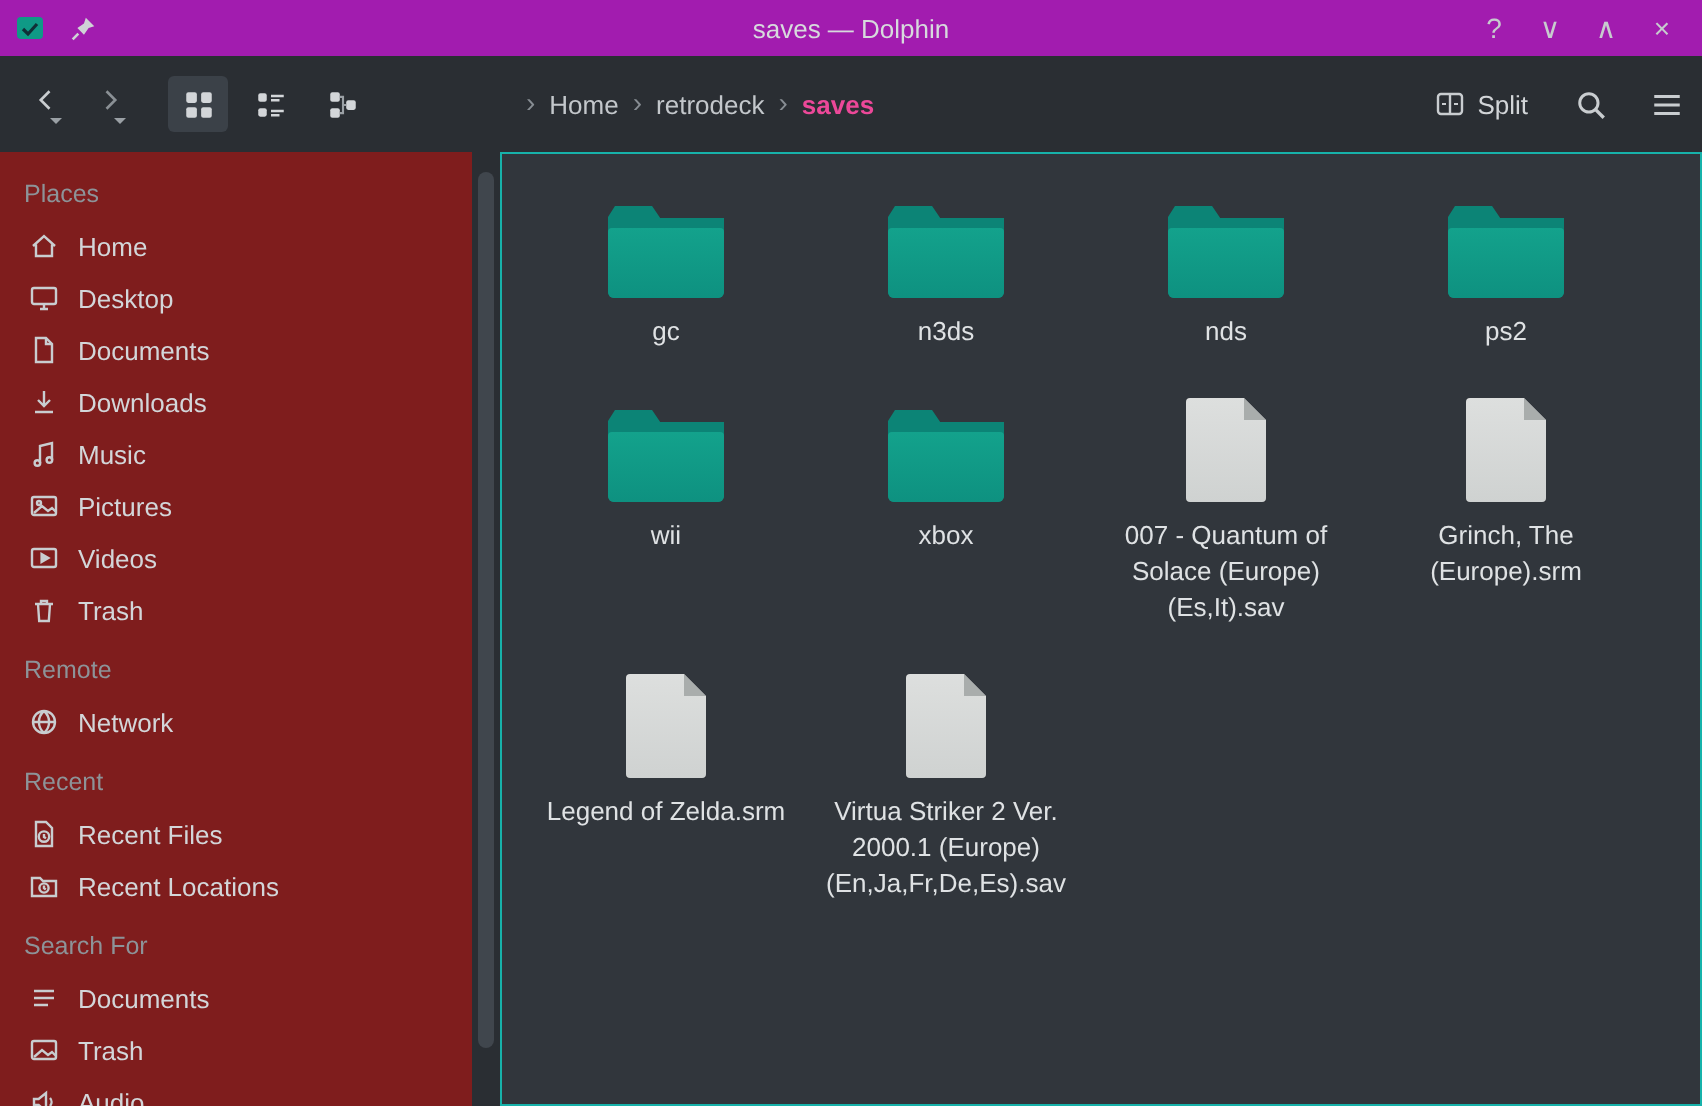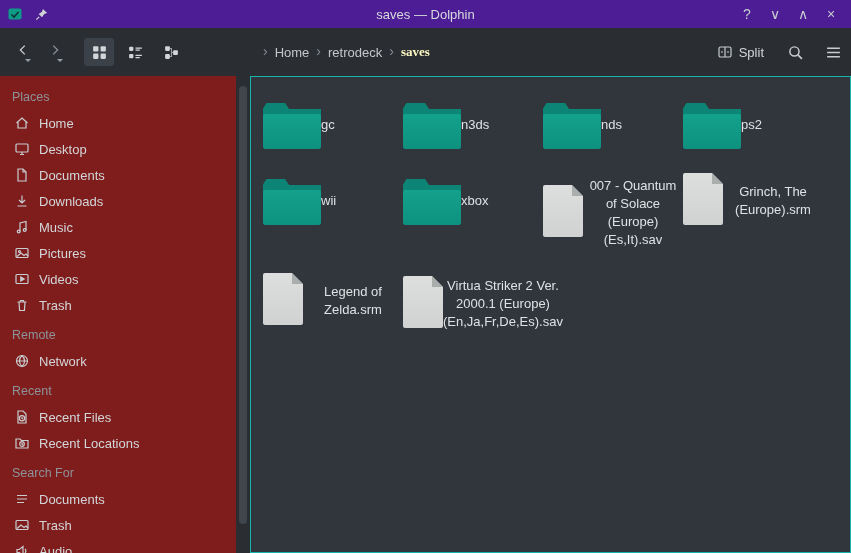--- a/index.html
+++ b/index.html
@@ -4,57 +4,57 @@
 <style>
   * { margin:0; padding:0; box-sizing:border-box; }
   html,body { width:851px; height:553px; overflow:hidden; }
   body {
     font-family:"Liberation Sans","DejaVu Sans",sans-serif;
     background:#2a2e33; color:#dcdfe2; font-size:13px;
     -webkit-font-smoothing:antialiased;
   }
   
   .titlebar { height:28px; display:flex; align-items:center; position:relative;
-    background:#4c1d95; }
+    background:#a21caf; }
   .tb-left { display:flex; align-items:center; gap:8px; padding-left:6px; }
   .tb-icon { width:18px; height:18px; display:inline-flex; align-items:center; justify-content:center; }
   .tb-title { position:absolute; left:0; right:0; text-align:center; color:#d7dadd; font-size:13px; pointer-events:none; }
   .tb-right { margin-left:auto; display:flex; align-items:center; gap:4px; padding-right:8px; z-index:2; }
   .win-btn { width:24px; height:22px; display:inline-flex; align-items:center; justify-content:center;
     color:#c7cbce; font-size:14px; cursor:default; border-radius:3px; }
   
   .toolbar { height:48px; position:relative; display:flex; align-items:center; background:#2a2e33; }
   .nav-group { display:flex; align-items:center; gap:6px; padding-left:10px; }
   .nav-btn { width:26px; height:30px; display:inline-flex; flex-direction:column; align-items:center; justify-content:center; border-radius:3px; }
   .nav-btn svg { display:block; }
   .caret { width:0; height:0; border-left:3px solid transparent; border-right:3px solid transparent;
     border-top:3px solid #9aa0a5; margin-top:2px; margin-left:10px; }
   .view-group { display:flex; align-items:center; gap:6px; margin-left:16px; }
   .view-btn { width:30px; height:28px; display:inline-flex; align-items:center; justify-content:center; border-radius:3px; }
   .view-btn.active { background:#3b4148; }
   .breadcrumb { position:absolute; left:262px; top:0; bottom:0; display:flex; align-items:center; gap:2px; }
   .crumb { color:#c3c7cb; padding:3px 4px; border-radius:3px; cursor:default; }
-  .crumb.current { color:#fef9c3; font-weight:bold;font-family:Liberation Serif, serif; }
+  .crumb.current { color:#ec4899; font-weight:bold; }
   .crumb-sep { color:#878d93; font-size:14px; padding:0 1px; transform:translateY(-1px); }
   .toolbar-right { margin-left:auto; display:flex; align-items:center; gap:10px; padding-right:4px; }
   .split-btn { display:flex; align-items:center; gap:6px; color:#d2d5d8; padding:5px 7px; border-radius:3px; }
   .tool-btn { width:28px; height:28px; display:inline-flex; align-items:center; justify-content:center; border-radius:3px; }
   
   .main { display:flex; height:477px; }
   .sidebar { width:236px; background:#7f1d1d; overflow:hidden; padding-top:4px; position:relative; }
   .section-header { color:#8d9398; font-size:12.5px; padding:10px 12px 6px 12px; }
   .side-item { display:flex; align-items:center; gap:9px; height:26px; padding-left:14px; color:#d3d6d9; cursor:default; }
   .side-icon { width:16px; height:16px; display:inline-flex; align-items:center; justify-content:center; color:#c9cdd0; }
   .side-icon svg { stroke:#c9cdd0; fill:none; stroke-width:1.2; }
   .scroll-track { width:14px; background:#2a2e33; position:relative; }
   .scroll-thumb { position:absolute; left:3px; right:3px; top:10px; height:438px; background:#40464d; border-radius:4px; }
   .content { flex:1; background:#31363c; border:1px solid #17b2aa; overflow:hidden; }
   
   .grid { display:grid; grid-template-columns:repeat(4,140px); padding:16px 0 0 12px; row-gap:20px; justify-items:center; align-items:start; }
-  .cell { width:140px; display:flex; flex-direction:row; align-items:center; cursor:default; }
+  .cell { width:140px; display:flex; flex-direction:column; align-items:center; cursor:default; }
   .icon-box { height:56px; display:flex; align-items:flex-end; justify-content:center; }
   .cell-label { margin-top:8px; max-width:124px; text-align:center; color:#dfe2e4; font-size:13px; line-height:18px; overflow-wrap:break-word; }
   .cell-label.underlined { }
   .folder-icon { position:relative; width:58px; height:46px; }
   .folder-icon::before { content:""; position:absolute; inset:0; background:#0c8476;
     clip-path:polygon(0% 100%,0% 12%,6% 0%,38% 0%,45% 13%,100% 13%,100% 100%); border-radius:3px; }
   .folder-icon::after { content:""; position:absolute; left:0; right:0; top:11px; bottom:0;
     background:linear-gradient(180deg,#13a28c,#0e9180); border-radius:2px 2px 3px 3px; }
   .file-icon { position:relative; width:40px; height:52px; background:linear-gradient(180deg,#dddfde,#cfd2d1);
     border-radius:2px; clip-path:polygon(0 0,29px 0,40px 11px,40px 52px,0 52px); box-shadow:0 1px 2px rgba(0,0,0,.35); }

